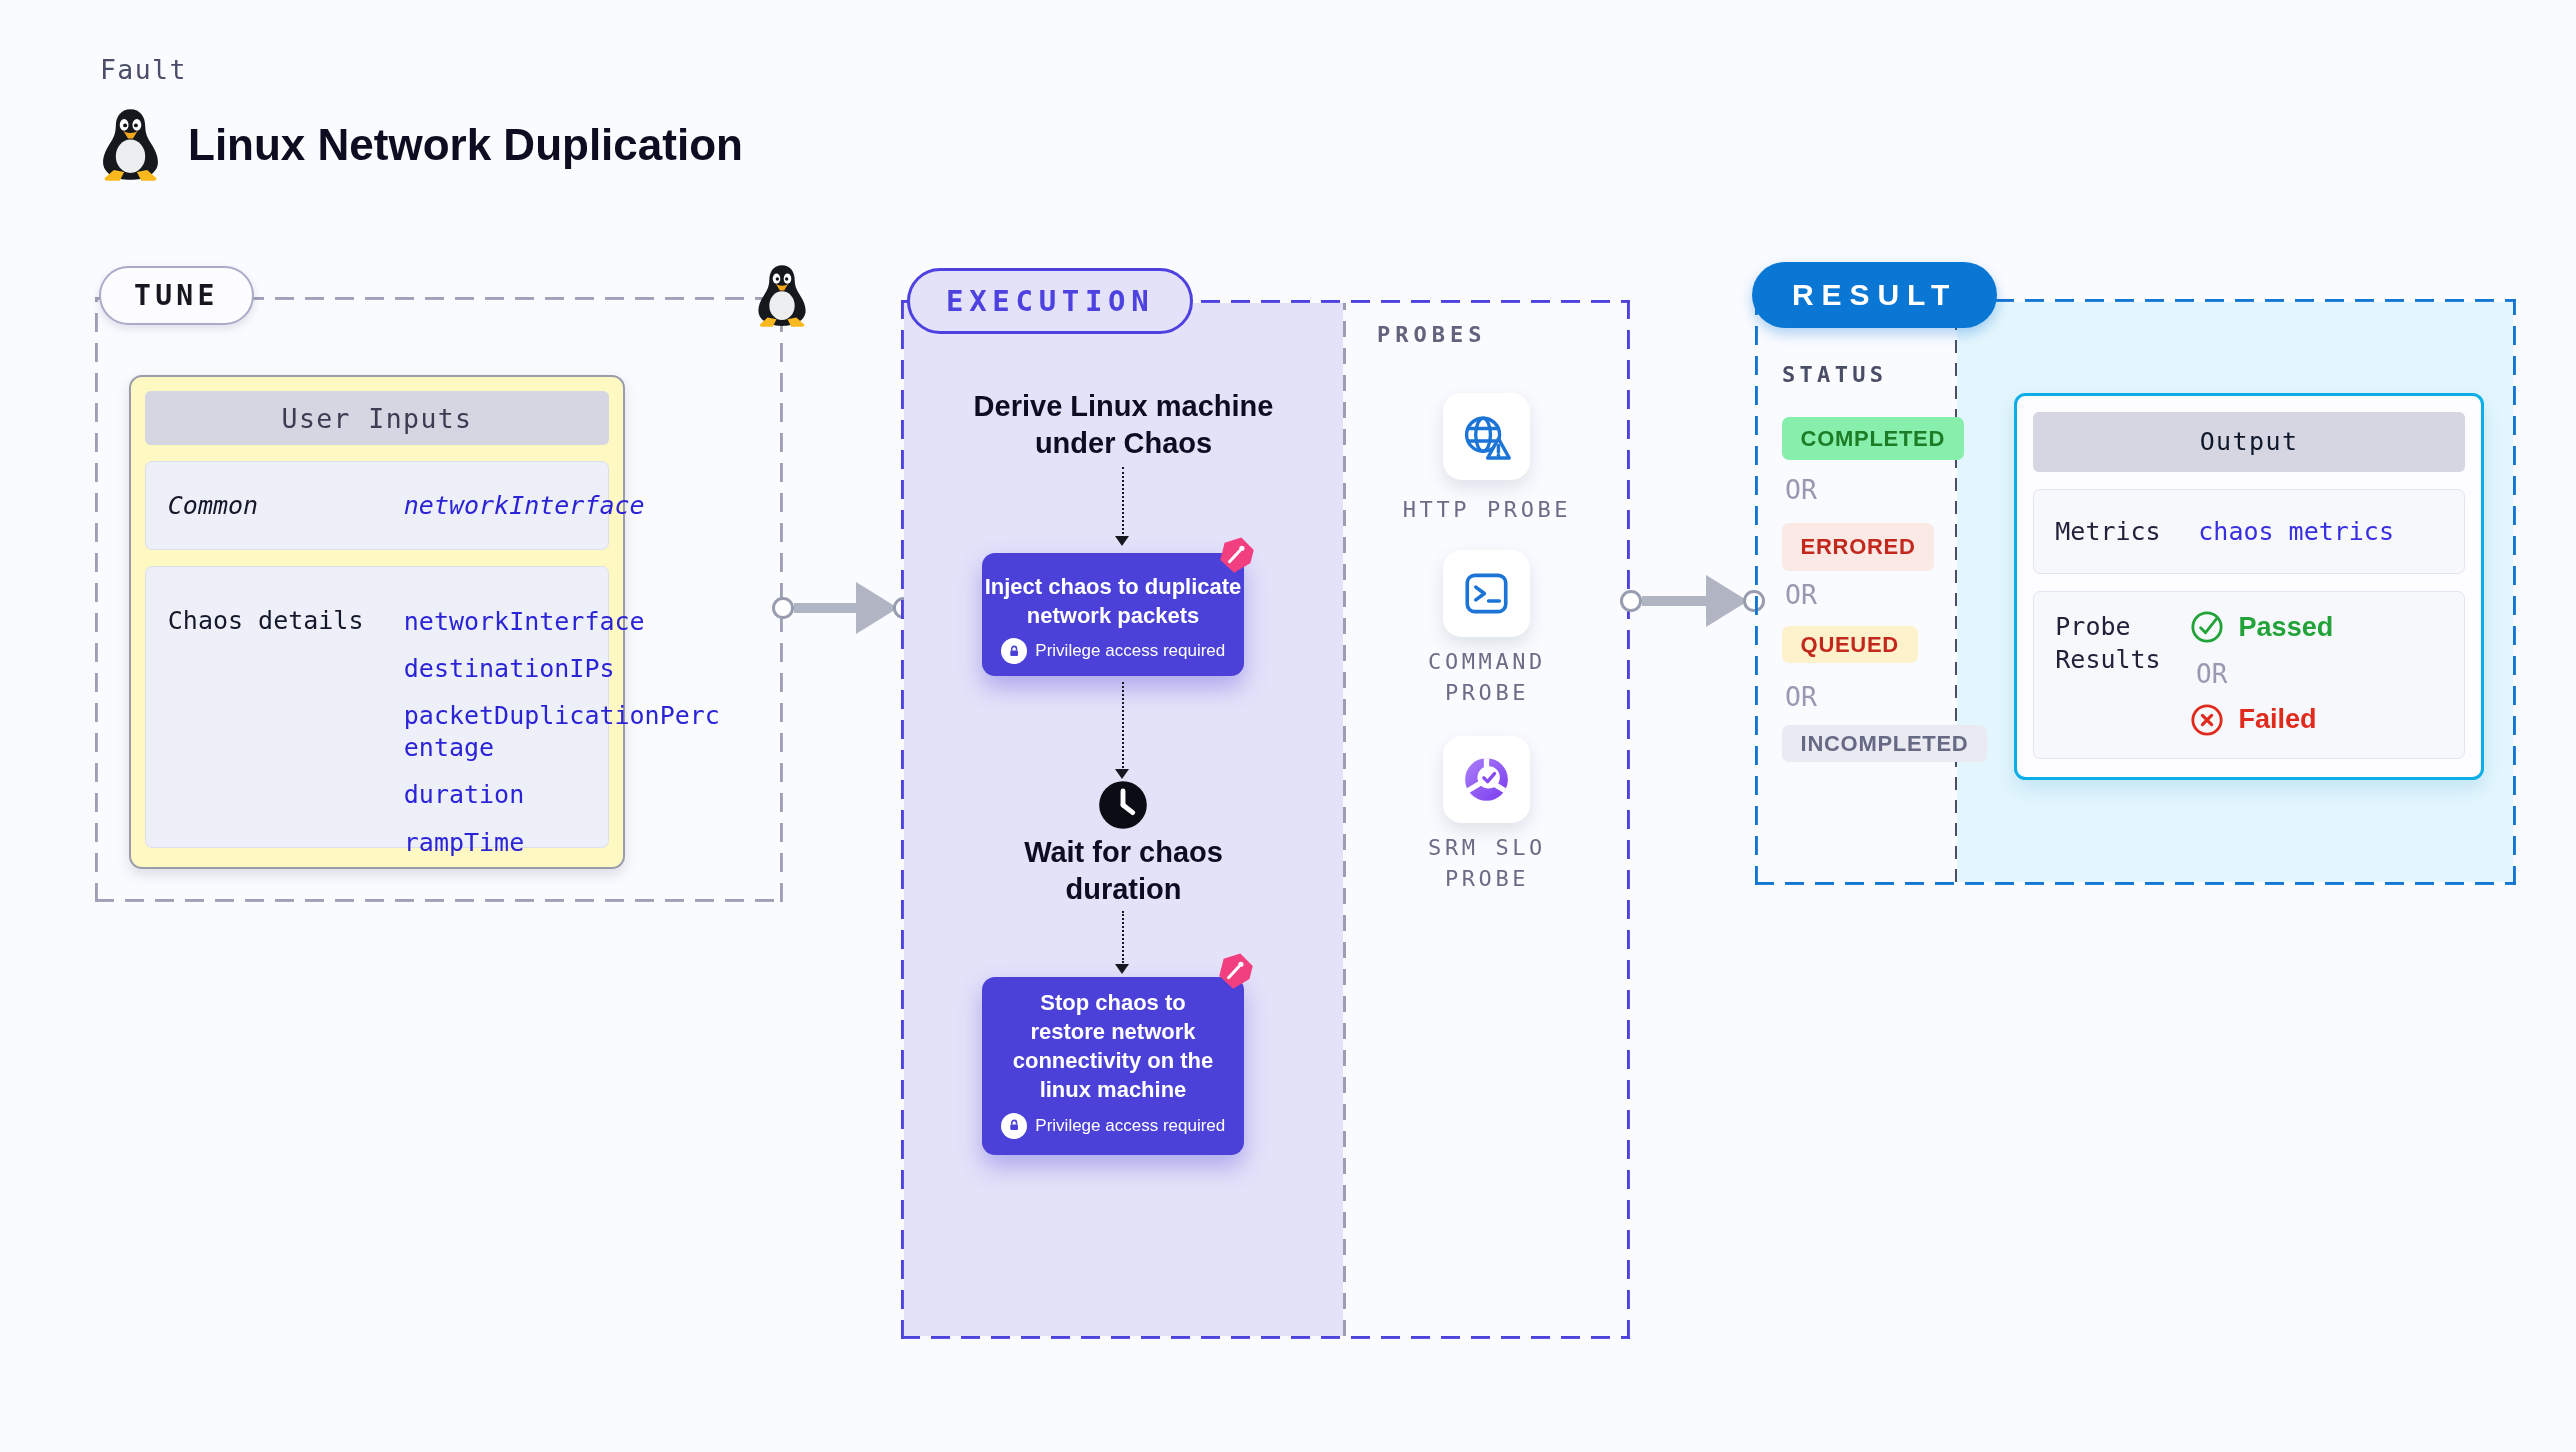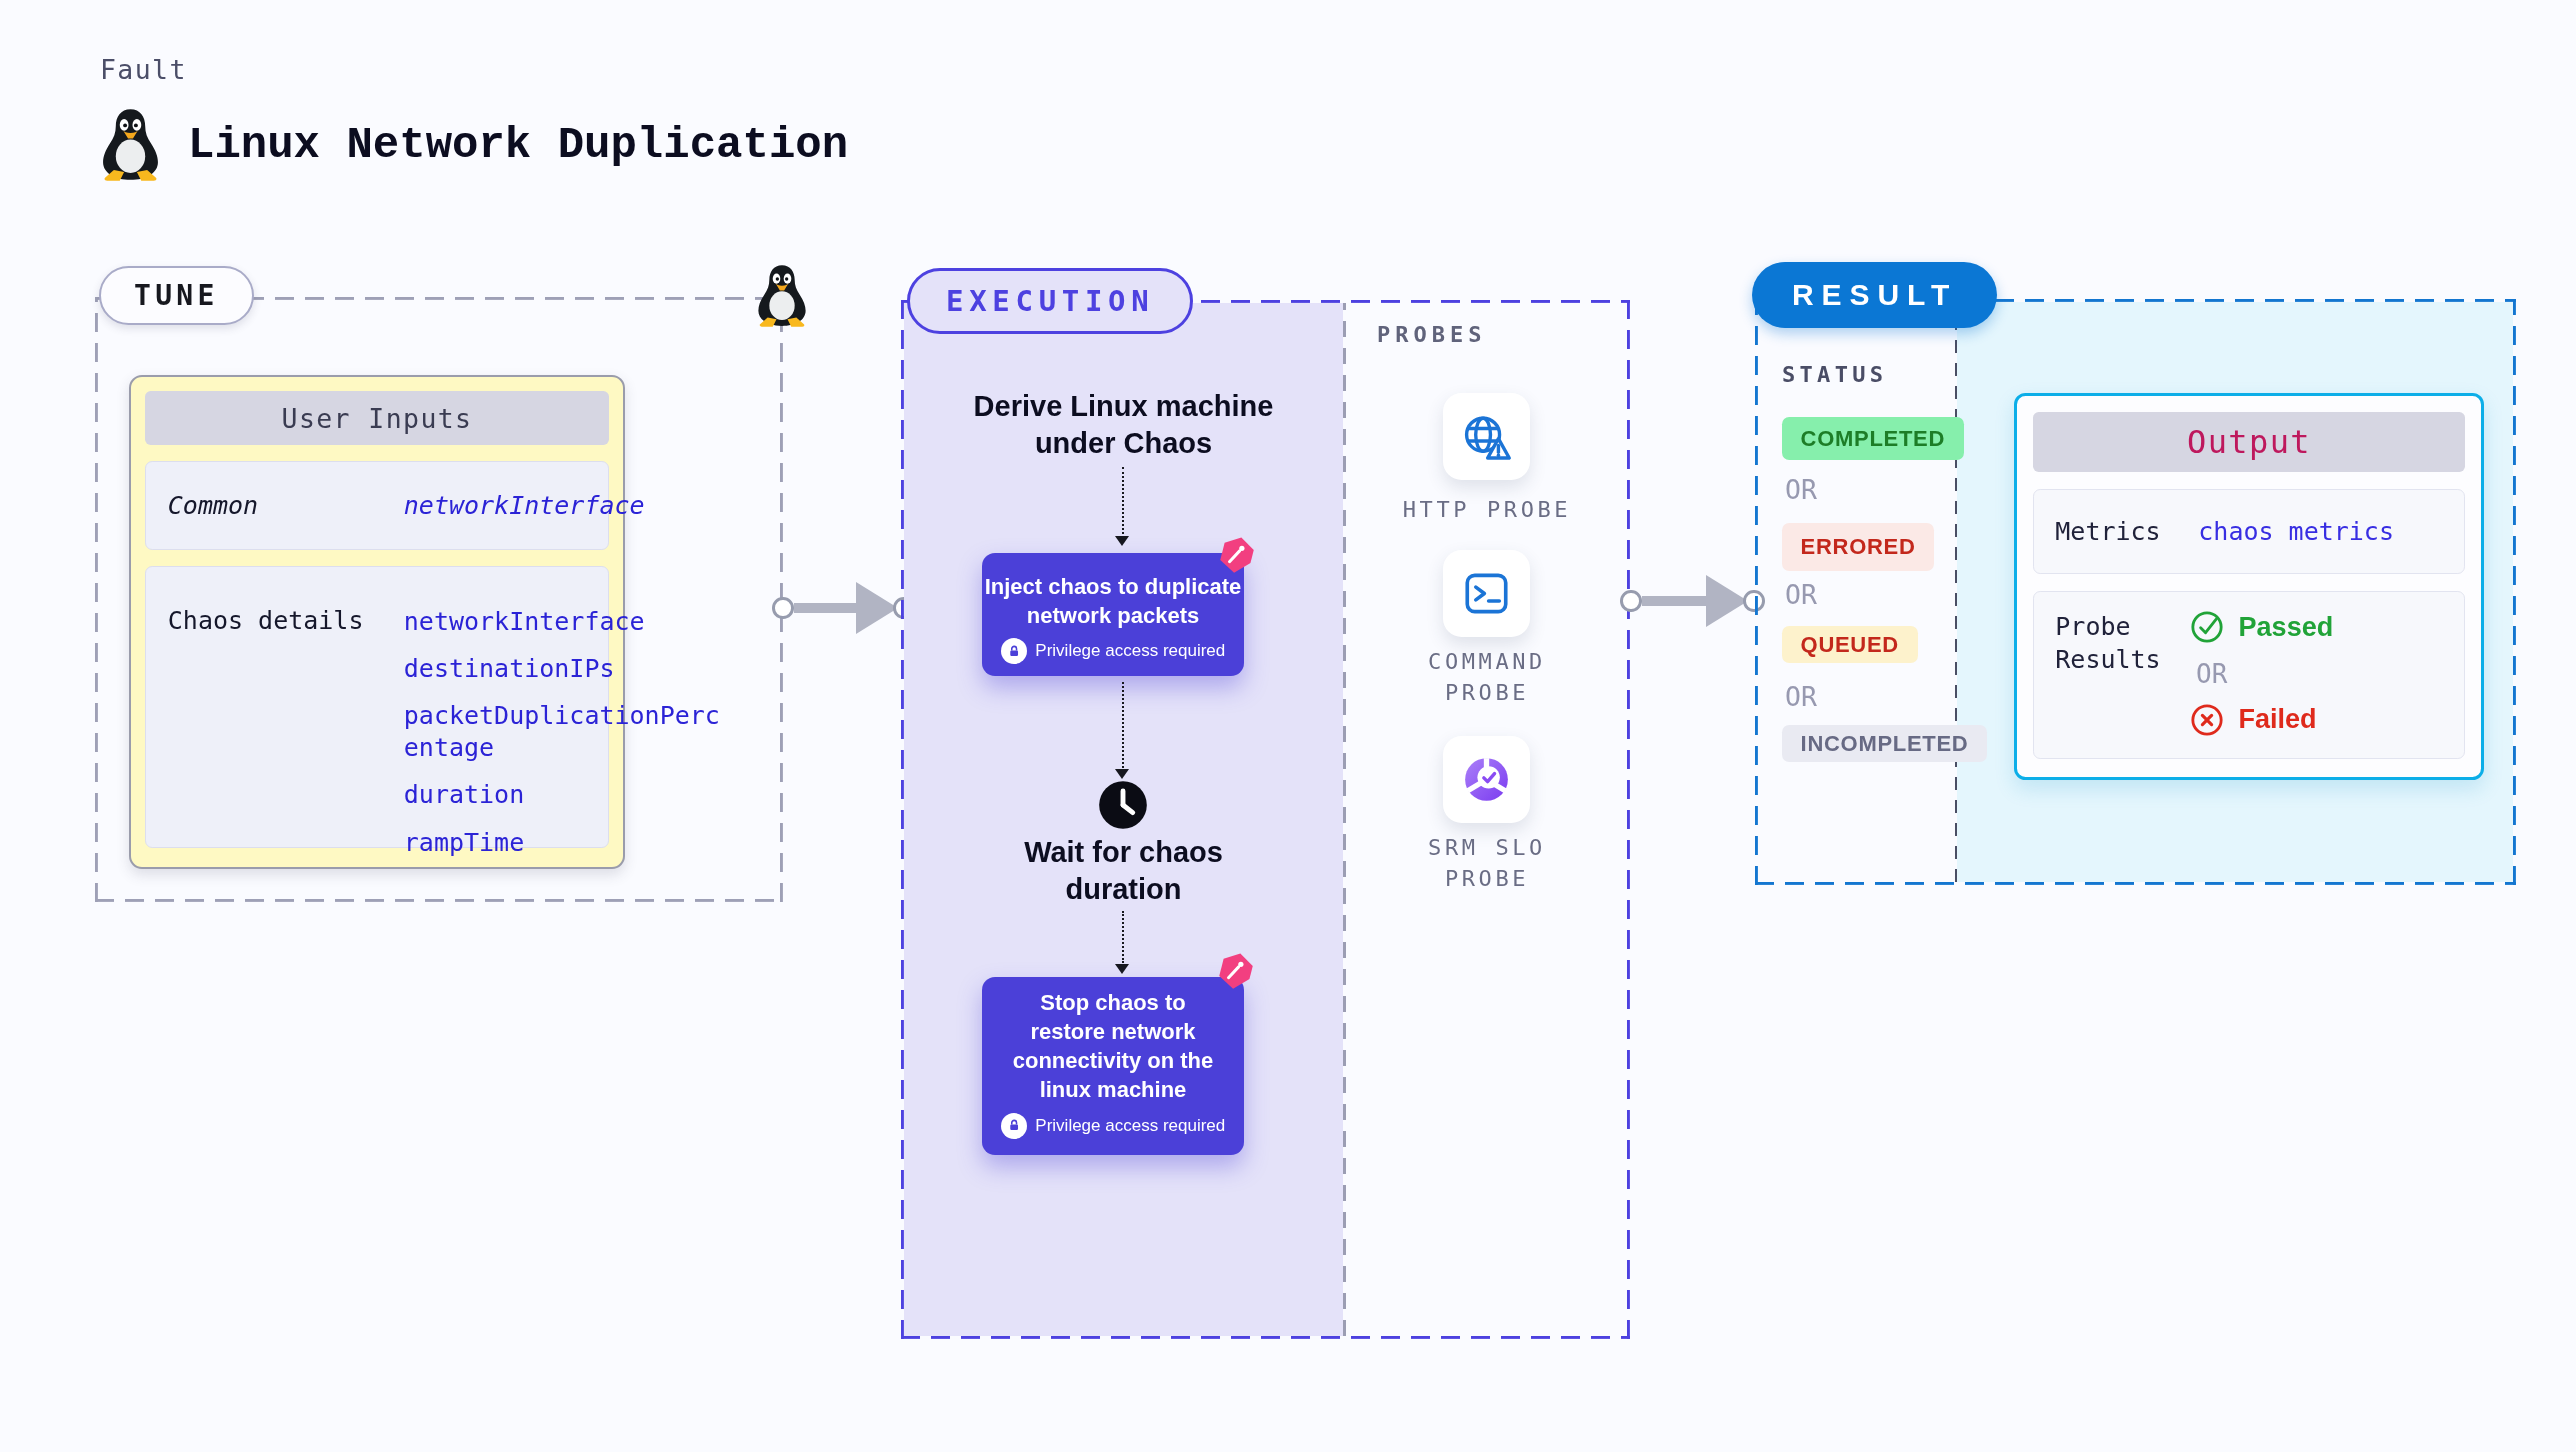--- a/index.html
+++ b/index.html
@@ -8,21 +8,21 @@
     background:#fafbff;
     font-family:"DejaVu Sans Mono",monospace;
     color:#15172b;
   }
   .abs{position:absolute;}
 
   
   .kicker{left:100px;top:54px;font-size:26.5px;color:#4b4e68;letter-spacing:1.4px;}
   .title-row{left:99px;top:107px;display:flex;align-items:center;gap:26px;}
   .title-penguin{width:63px;height:75px;}
-  .page-title{font-family:Liberation Mono, monospace;font-weight:bold;font-size:44px;color:#0c0d20;}
+  .page-title{font-family:Liberation Sans, sans-serif;font-weight:bold;font-size:44px;color:#0c0d20;}
 
   
   .dframe{background-repeat:no-repeat;
     background-size:100% 2.9px,100% 2.9px,2.9px 100%,2.9px 100%;
     background-position:0 0,0 100%,0 0,100% 0;}
   .frame-tune{
     background-image:
       repeating-linear-gradient(90deg,#9ea0b6 0 18.6px,transparent 18.6px 30px),
       repeating-linear-gradient(90deg,#9ea0b6 0 18.6px,transparent 18.6px 30px),
       repeating-linear-gradient(0deg,#9ea0b6 0 18.6px,transparent 18.6px 30px),
@@ -134,21 +134,21 @@
   .b-incompleted{top:725px;height:37px;background:#e9eaf2;color:#676a84;}
   .or-sep{left:1785px;font-size:26.5px;color:#9799b0;}
   .or-1{top:474px;}
   .or-2{top:579px;}
   .or-3{top:681px;}
 
   
   .output-card{left:2014px;top:393px;width:470px;height:387px;background:#fdfdff;border:3.6px solid #0caee8;
     border-radius:11.5px;box-shadow:0 8.6px 20px rgba(12,140,200,.16);box-sizing:border-box;padding:15.8px;}
   .out-header{height:60px;background:#d6d6e2;border-radius:5.7px;display:flex;align-items:center;justify-content:center;
-    font-size:32px;color:#be185d;letter-spacing:1.4px;}
+    font-size:25px;color:#0f172a;letter-spacing:1.4px;}
   .out-row{margin-top:17px;background:#f7f8fc;border:1.4px solid #e2e4f0;border-radius:7.2px;box-sizing:border-box;display:flex;}
   .out-metrics{height:85px;align-items:center;padding-left:21.5px;}
   .out-label{width:143px;font-size:25px;color:#20223a;flex:none;line-height:33px;}
   .out-value{font-size:25px;color:#382ee2;}
   .out-probe{height:168px;align-items:flex-start;padding:18.6px 0 0 21.5px;}
   .out-label-narrow{width:135px;}
   .res-col{display:flex;flex-direction:column;}
   .res-row{display:flex;align-items:center;gap:14.3px;}
   .res-ico{width:34px;height:34px;flex:none;}
   .res-passed{font-family:"Liberation Sans",sans-serif;font-weight:bold;font-size:27px;color:#21a338;}

